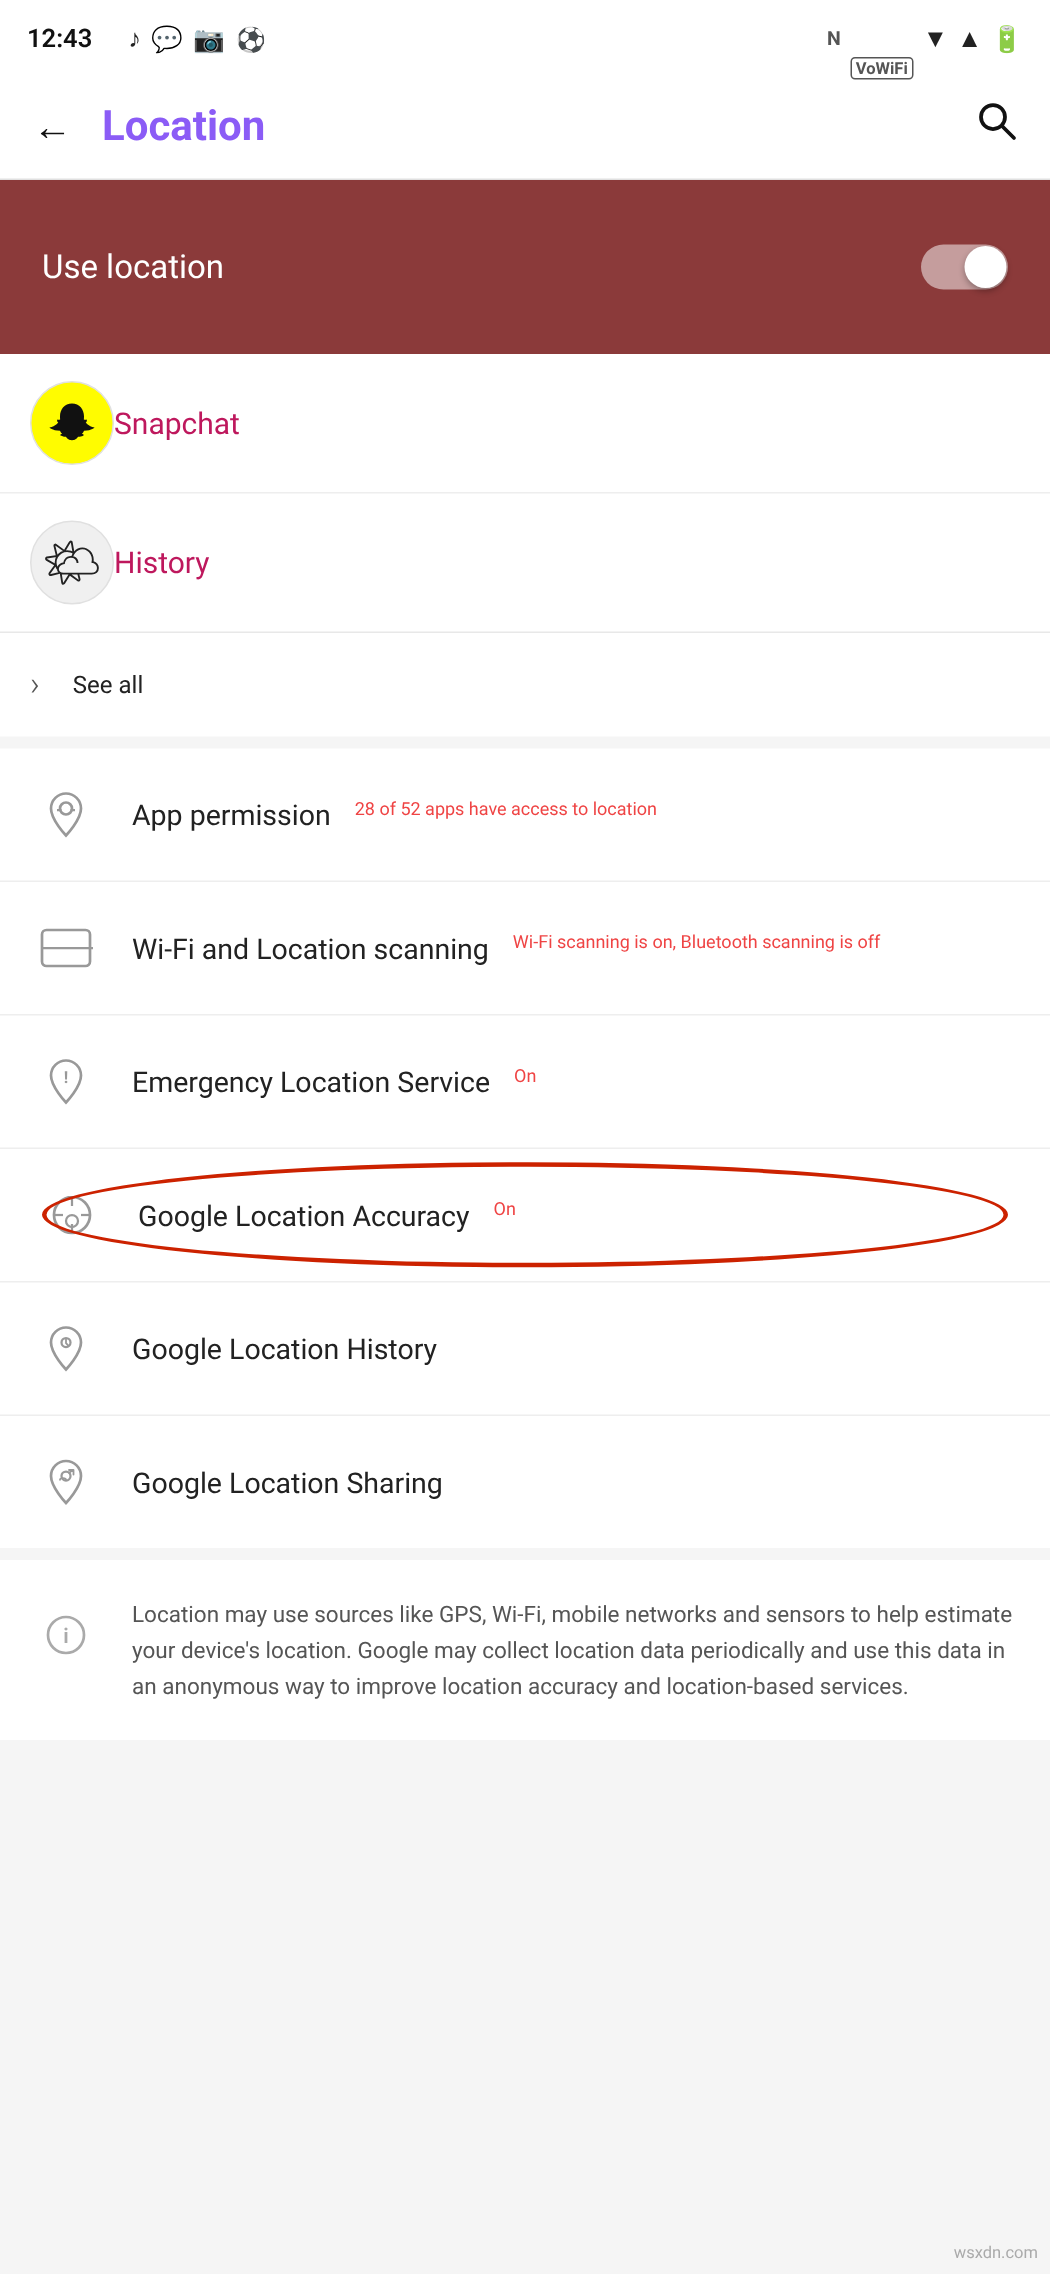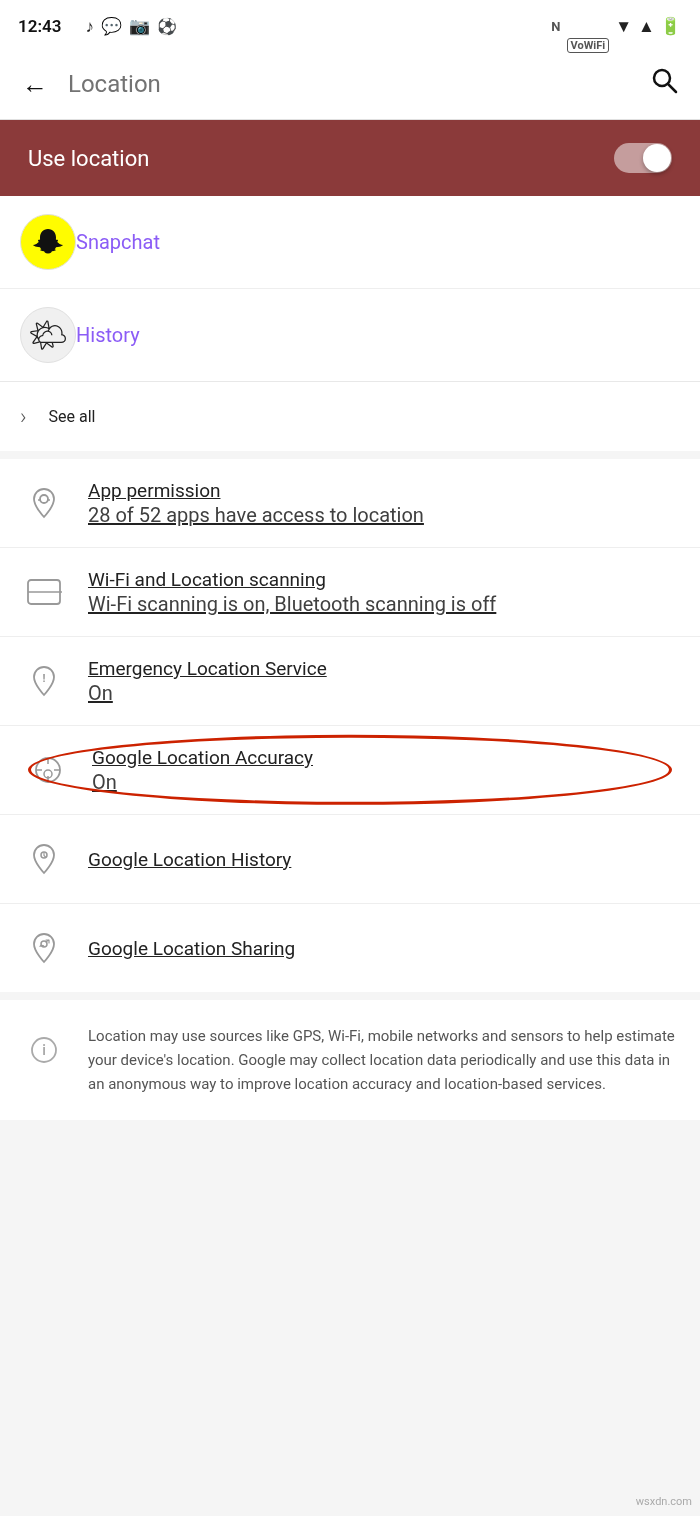--- a/index.html
+++ b/index.html
@@ -61,41 +61,41 @@
     .back-btn {
       font-size: 26px;
       cursor: pointer;
       color: #111;
       background: none;
       border: none;
       padding: 4px;
       line-height: 1;
     }
     .app-bar-title {
-      font-size: 24px;
-      font-weight: 400;
-      color: #737373;
+      font-size: 28px;
+      font-weight: 700;
+      color: #8b5cf6;
     }
     .search-btn {
       font-size: 26px;
       cursor: pointer;
       color: #111;
       background: none;
       border: none;
       padding: 4px;
     }
 
     
     .use-location-banner {
       background: #8b3a3a;
       display: flex;
       align-items: center;
       justify-content: space-between;
       padding: 0 28px;
-      height: 76px;
+      height: 116px;
     }
     .use-location-text {
       font-size: 22px;
       color: #fff;
       font-weight: 400;
     }
     
     .toggle-switch {
       position: relative;
       width: 58px;
@@ -128,21 +128,21 @@
 
     .app-row {
       display: flex;
       align-items: center;
       padding: 18px 20px;
       cursor: pointer;
       border-bottom: none;
     }
     .app-name {
       font-size: 20px;
-      color: #8b5cf6;
+      color: #be185d;
       font-weight: 400;
     }
 
     .see-all-row {
       display: flex;
       align-items: center;
       padding: 22px 20px;
       cursor: pointer;
       border-top: 1px solid #e8e8e8;
     }
@@ -179,32 +179,31 @@
       display: flex;
       align-items: center;
       justify-content: center;
       margin-right: 20px;
       flex-shrink: 0;
       color: #888;
       font-size: 26px;
     }
     .settings-text-block {
       display: flex;
-      flex-direction: column;
-      gap: 1px;
-      text-decoration: underline;
+      flex-direction: row;
+      gap: 16px;
     }
     .settings-title {
       font-size: 19px;
       color: #222;
       font-weight: 400;
     }
     .settings-subtitle {
-      font-size: 20px;
-      color: #404040;
+      font-size: 12px;
+      color: #ef4444;
     }
 
     
     .highlighted-row {
       position: relative;
     }
     .red-oval {
       position: absolute;
       top: 50%;
       left: 50%;

